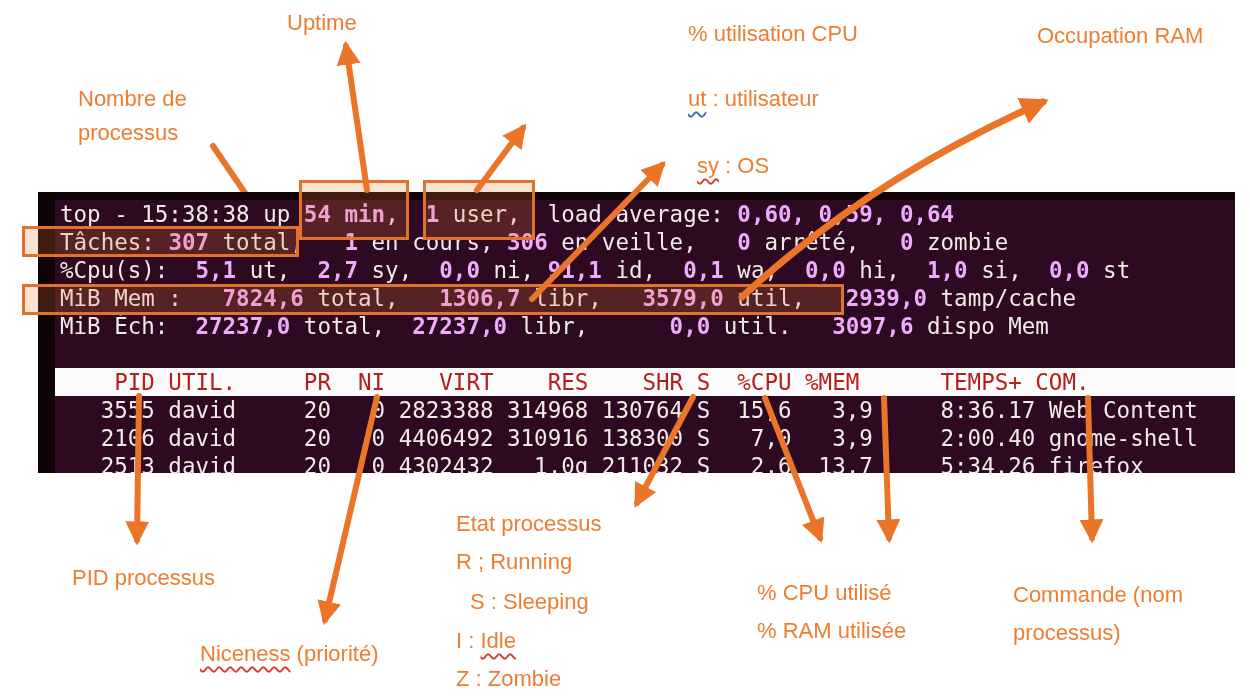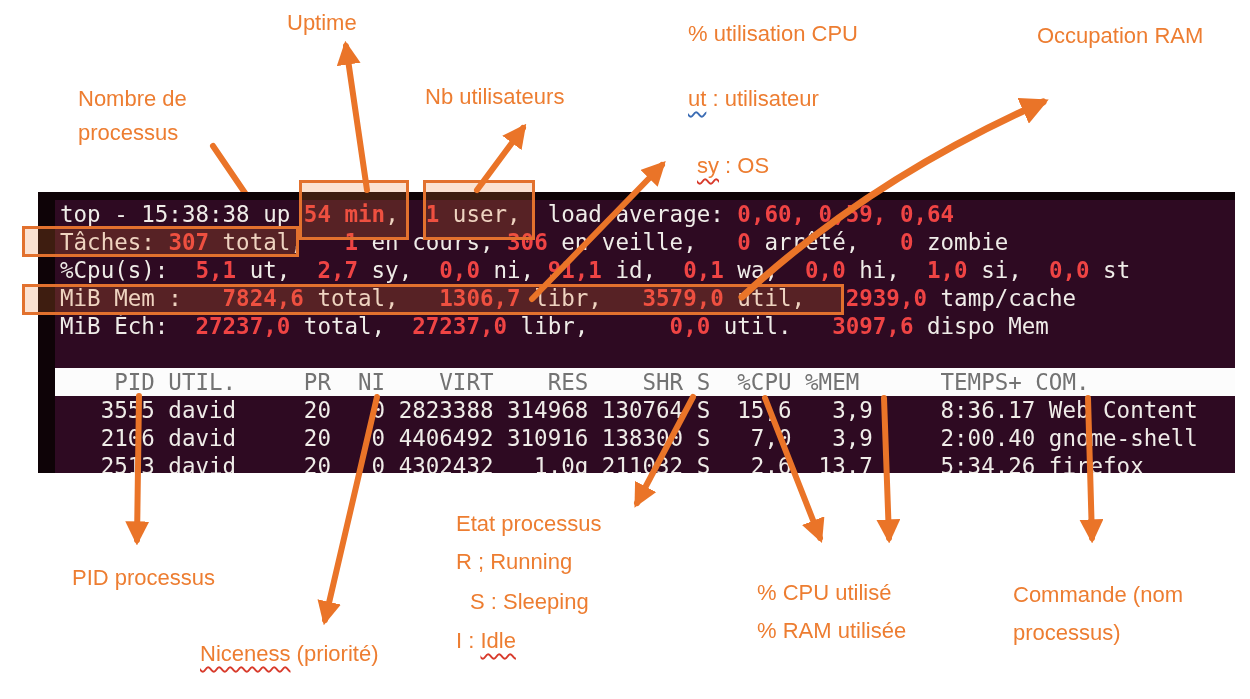--- a/index.html
+++ b/index.html
@@ -5,22 +5,22 @@
   html,body{margin:0;padding:0;background:#fff;}
   #canvas{position:relative;width:1250px;height:699px;background:#ffffff;overflow:hidden;
           font-family:"Liberation Sans",sans-serif;}
   
   #terminal{position:absolute;left:38px;top:192px;width:1180px;height:273px;
             background:#2E0A22;border-top:8px solid #0E0307;border-left:17px solid #0E0307;
             overflow:hidden;}
   .tline{position:relative;height:28px;line-height:28px;white-space:pre;padding-left:5px;
          font-family:"DejaVu Sans Mono",monospace;font-size:22.5px;letter-spacing:0;
          color:#EFECE8;}
-  .tline .b{font-weight:700;color:#ef4444;}
-  .tline.thead{background:#FCFCFC;color:#737373;width:100%;}
+  .tline .b{font-weight:700;color:#f0abfc;}
+  .tline.thead{background:#FCFCFC;color:#b91c1c;width:100%;}
   
   .hlbox{position:absolute;border:3px solid #E2712E;background:rgba(237,125,49,0.22);
          box-sizing:border-box;z-index:3;}
   
   .lbl{position:absolute;color:#ED7D31;font-size:22px;line-height:34px;white-space:pre-line;
        z-index:5;}
   .lbl.lh38{line-height:38px;}
   .wavy-red{text-decoration-line:underline;text-decoration-style:wavy;
             text-decoration-color:#D83A2B;text-decoration-thickness:2px;text-underline-offset:5px;}
   .wavy-blue{text-decoration-line:underline;text-decoration-style:wavy;
@@ -72,29 +72,29 @@
     <line x1="377" y1="397" x2="325" y2="620" stroke="#EA7428" stroke-width="6" stroke-linecap="round" marker-end="url(#ah)"></line>
     <line x1="693" y1="397" x2="637" y2="503" stroke="#EA7428" stroke-width="6" stroke-linecap="round" marker-end="url(#ah)"></line>
     <line x1="765" y1="398" x2="820" y2="538" stroke="#EA7428" stroke-width="6" stroke-linecap="round" marker-end="url(#ah)"></line>
     <line x1="884" y1="398" x2="889" y2="538" stroke="#EA7428" stroke-width="6" stroke-linecap="round" marker-end="url(#ah)"></line>
     <line x1="1088" y1="398" x2="1092" y2="538" stroke="#EA7428" stroke-width="6" stroke-linecap="round" marker-end="url(#ah)"></line>
   </svg>
 
   <div class="lbl" style="left:287px;top:6px;">Uptime</div>
   <div class="lbl" style="left:78px;top:82px;">Nombre de
 processus</div>
-  <div class="lbl" style="left:425px;top:80px;">Nb utilisateurs</div>
   <div class="lbl" style="left:688px;top:17px;">% utilisation CPU</div>
   <div class="lbl" style="left:688px;top:82px;"><span class="wavy-blue">ut</span><span> : utilisateur</span></div>
   <div class="lbl" style="left:687px;top:149px;margin-left:10px;"><span class="wavy-red">sy</span><span> : OS</span></div>
   <div class="lbl" style="left:1024px;top:19px;margin-left:13px;">Occupation RAM</div>
   <div class="lbl" style="left:47px;top:561px;margin-left:25px;">PID processus</div>
   <div class="lbl" style="left:200px;top:637px;"><span class="wavy-red">Niceness</span><span> (priorité)</span></div>
   <div class="lbl" style="left:456px;top:507px;">Etat processus</div>
   <div class="lbl" style="left:456px;top:545px;">R ; Running</div>
   <div class="lbl" style="left:456px;top:585px;margin-left:14px;">S : Sleeping</div>
   <div class="lbl" style="left:456px;top:624px;"><span>I : </span><span class="wavy-red">Idle</span></div>
+  <div class="lbl" style="left:456px;top:662px;">Z : Zombie</div>
   <div class="lbl" style="left:757px;top:576px;text-align:right;">% CPU utilisé</div>
   <div class="lbl" style="left:757px;top:614px;">% RAM utilisée</div>
   <div class="lbl lh38" style="left:1013px;top:576px;">Commande (nom
 processus)</div>
 
 </div>
 
 </body></html>

